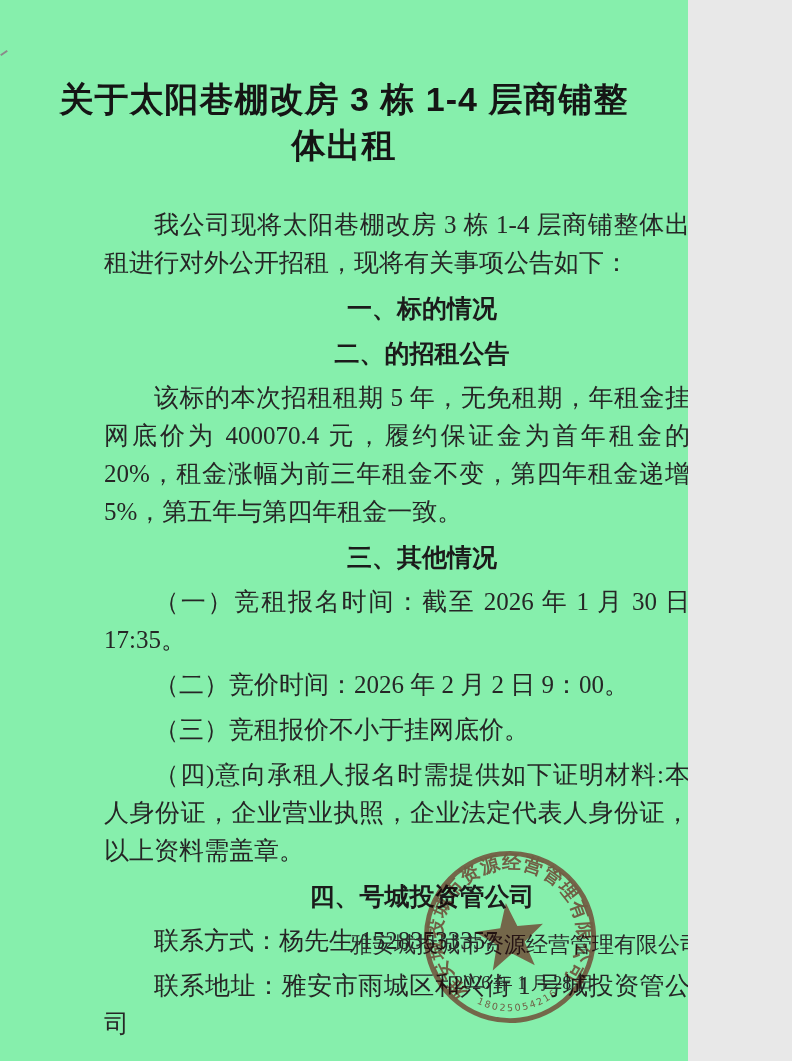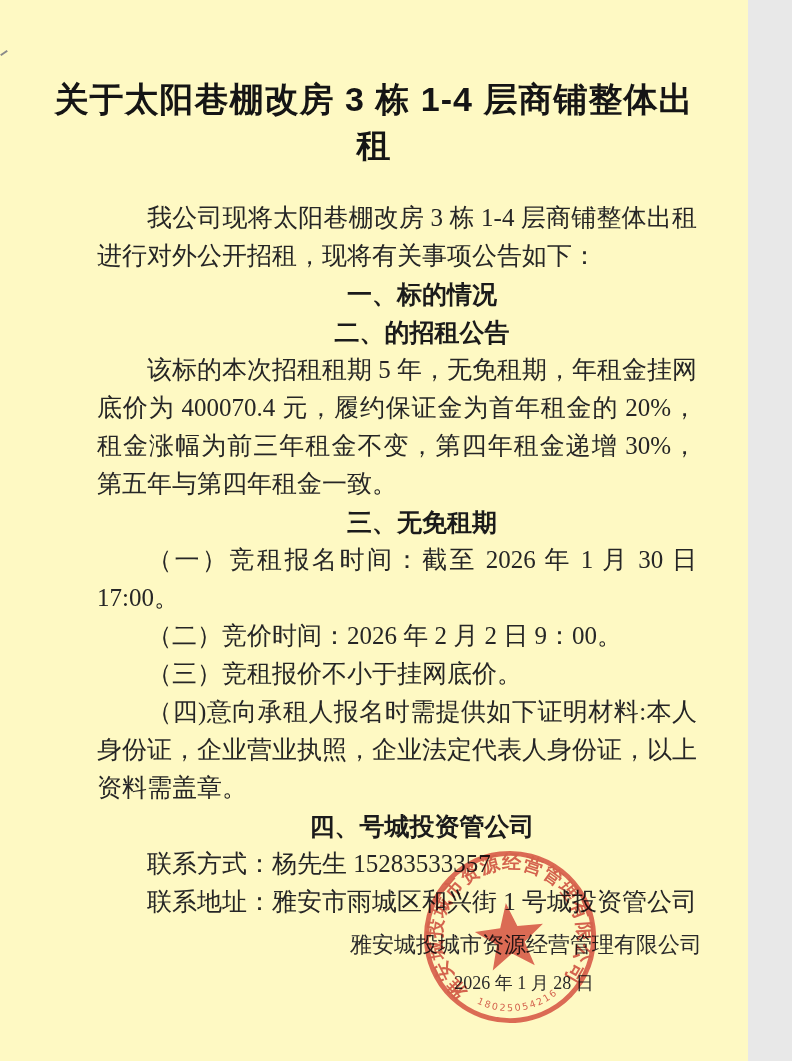--- a/index.html
+++ b/index.html
@@ -1,21 +1,21 @@
 <!DOCTYPE html>
 <html><head>
 <meta charset="utf-8">
 <style>
   * { margin: 0; padding: 0; box-sizing: border-box; }
   html, body { background: #e8e8e8; }
   .page {
     position: relative;
-    width: 748px;
+    width: 688px;
     height: 1061px;
-    background: #fef9c3;
+    background: #86efac;
     overflow: hidden;
     font-family: "Liberation Serif", "DejaVu Serif", serif;
     color: #262626;
   }
   .corner-mark {
     position: absolute;
     left: 0px; top: 52px;
     width: 8px; height: 2px;
     background: #8a8a8a;
     transform: rotate(-35deg);
@@ -33,21 +33,21 @@
   }
   .title .title-line { display: block; }
   .body {
     position: absolute;
     top: 199px; left: 97px;
     width: 600px;
     font-size: 25px;
     line-height: 38px;
     text-align: justify;
   }
-  .body p { text-indent: 2em; margin: 0; }
+  .body p { text-indent: 2em; margin: 7px; }
   .body p.heading {
     font-family: "Liberation Sans", "DejaVu Sans", sans-serif;
     font-weight: 700;
     color: #1b1b1b;
     text-align: center;
   }
   .signature {
     position: absolute;
     top: 931px; left: 350px;
     width: 348px;
@@ -96,23 +96,23 @@
   <div class="corner-mark"></div>
 
   <h1 class="title">
     <span class="title-line">关于太阳巷棚改房 3 栋 1-4 层商铺整体出租</span>
   </h1>
 
   <div class="body">
     <p>我公司现将太阳巷棚改房 3 栋 1-4 层商铺整体出租进行对外公开招租，现将有关事项公告如下：</p>
     <p class="heading">一、标的情况</p>
     <p class="heading">二、的招租公告</p>
-    <p>该标的本次招租租期 5 年，无免租期，年租金挂网底价为 400070.4 元，履约保证金为首年租金的 20%，租金涨幅为前三年租金不变，第四年租金递增 30%，第五年与第四年租金一致。</p>
-    <p class="heading">三、无免租期</p>
-    <p>（一）竞租报名时间：截至 2026 年 1 月 30 日 17:00。</p>
+    <p>该标的本次招租租期 5 年，无免租期，年租金挂网底价为 400070.4 元，履约保证金为首年租金的 20%，租金涨幅为前三年租金不变，第四年租金递增 5%，第五年与第四年租金一致。</p>
+    <p class="heading">三、其他情况</p>
+    <p>（一）竞租报名时间：截至 2026 年 1 月 30 日 17:35。</p>
     <p>（二）竞价时间：2026 年 2 月 2 日 9：00。</p>
     <p>（三）竞租报价不小于挂网底价。</p>
     <p>（四)意向承租人报名时需提供如下证明材料:本人身份证，企业营业执照，企业法定代表人身份证，以上资料需盖章。</p>
     <p class="heading">四、号城投资管公司</p>
     <p>联系方式：杨先生 15283533357</p>
     <p>联系地址：雅安市雨城区和兴街 1 号城投资管公司</p>
   </div>
 
   <div class="signature">
     <div class="sig-company">雅安城投城市资源经营管理有限公司</div>

